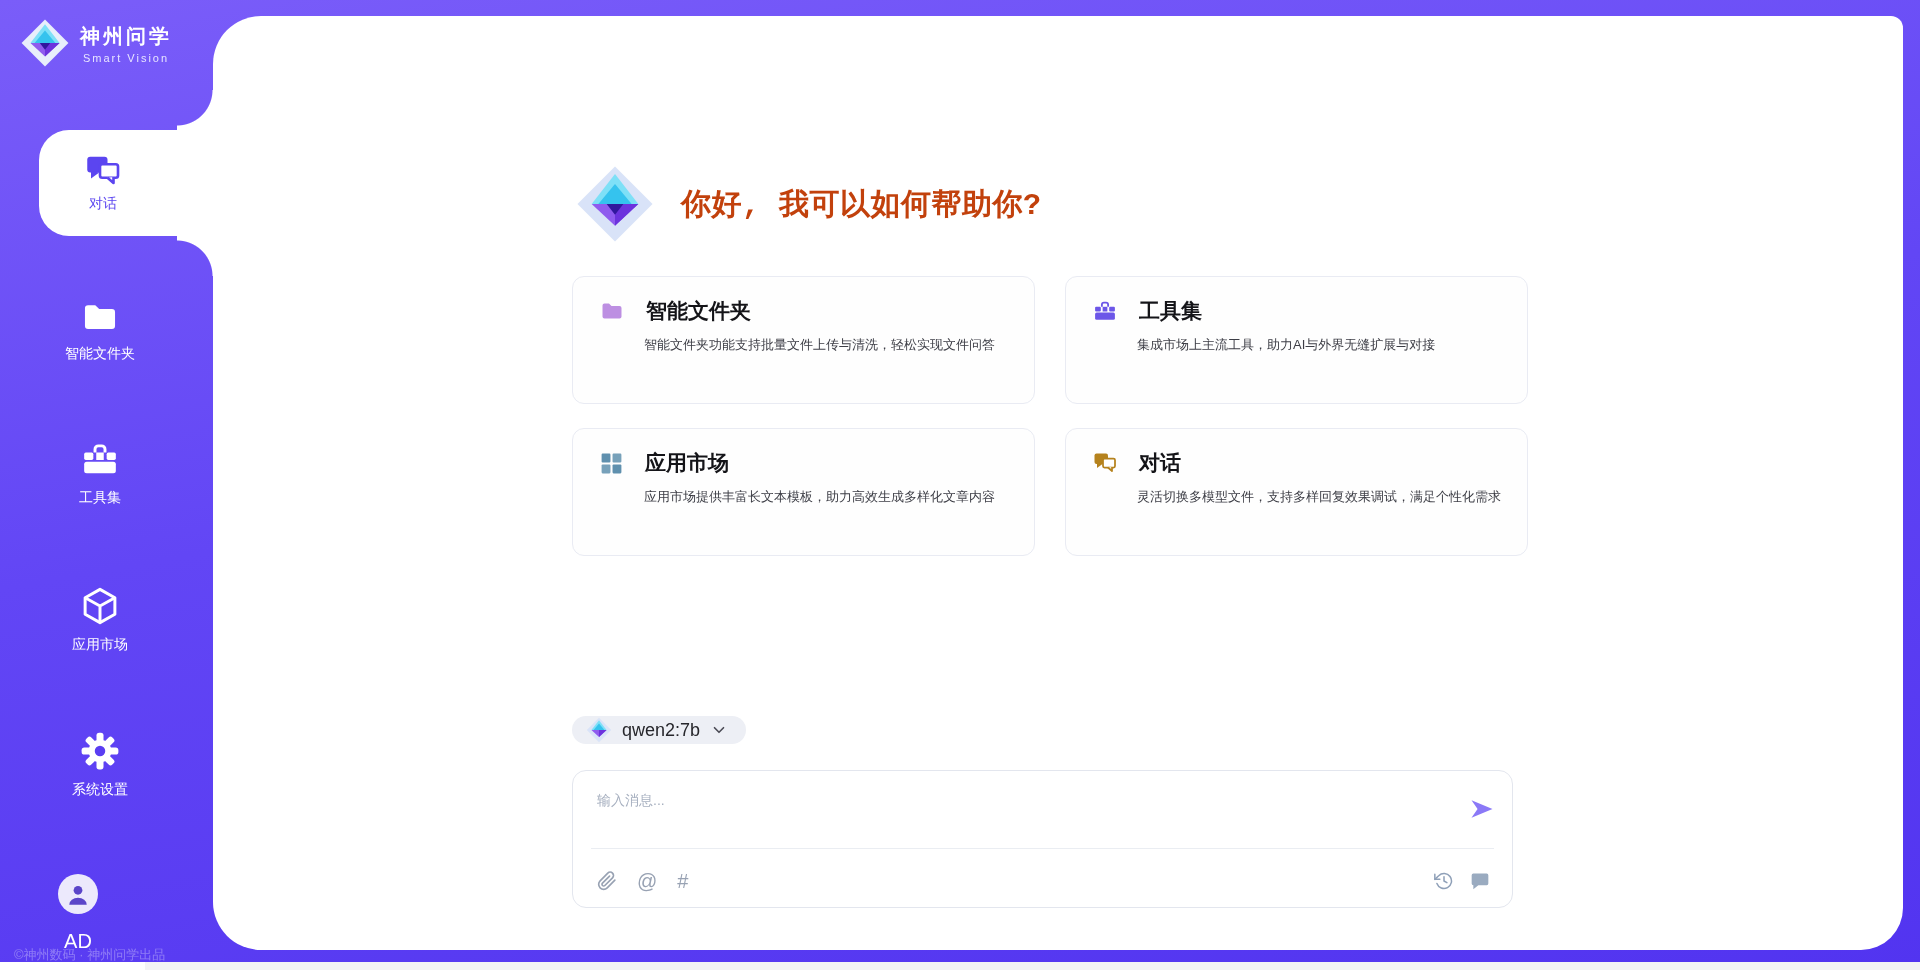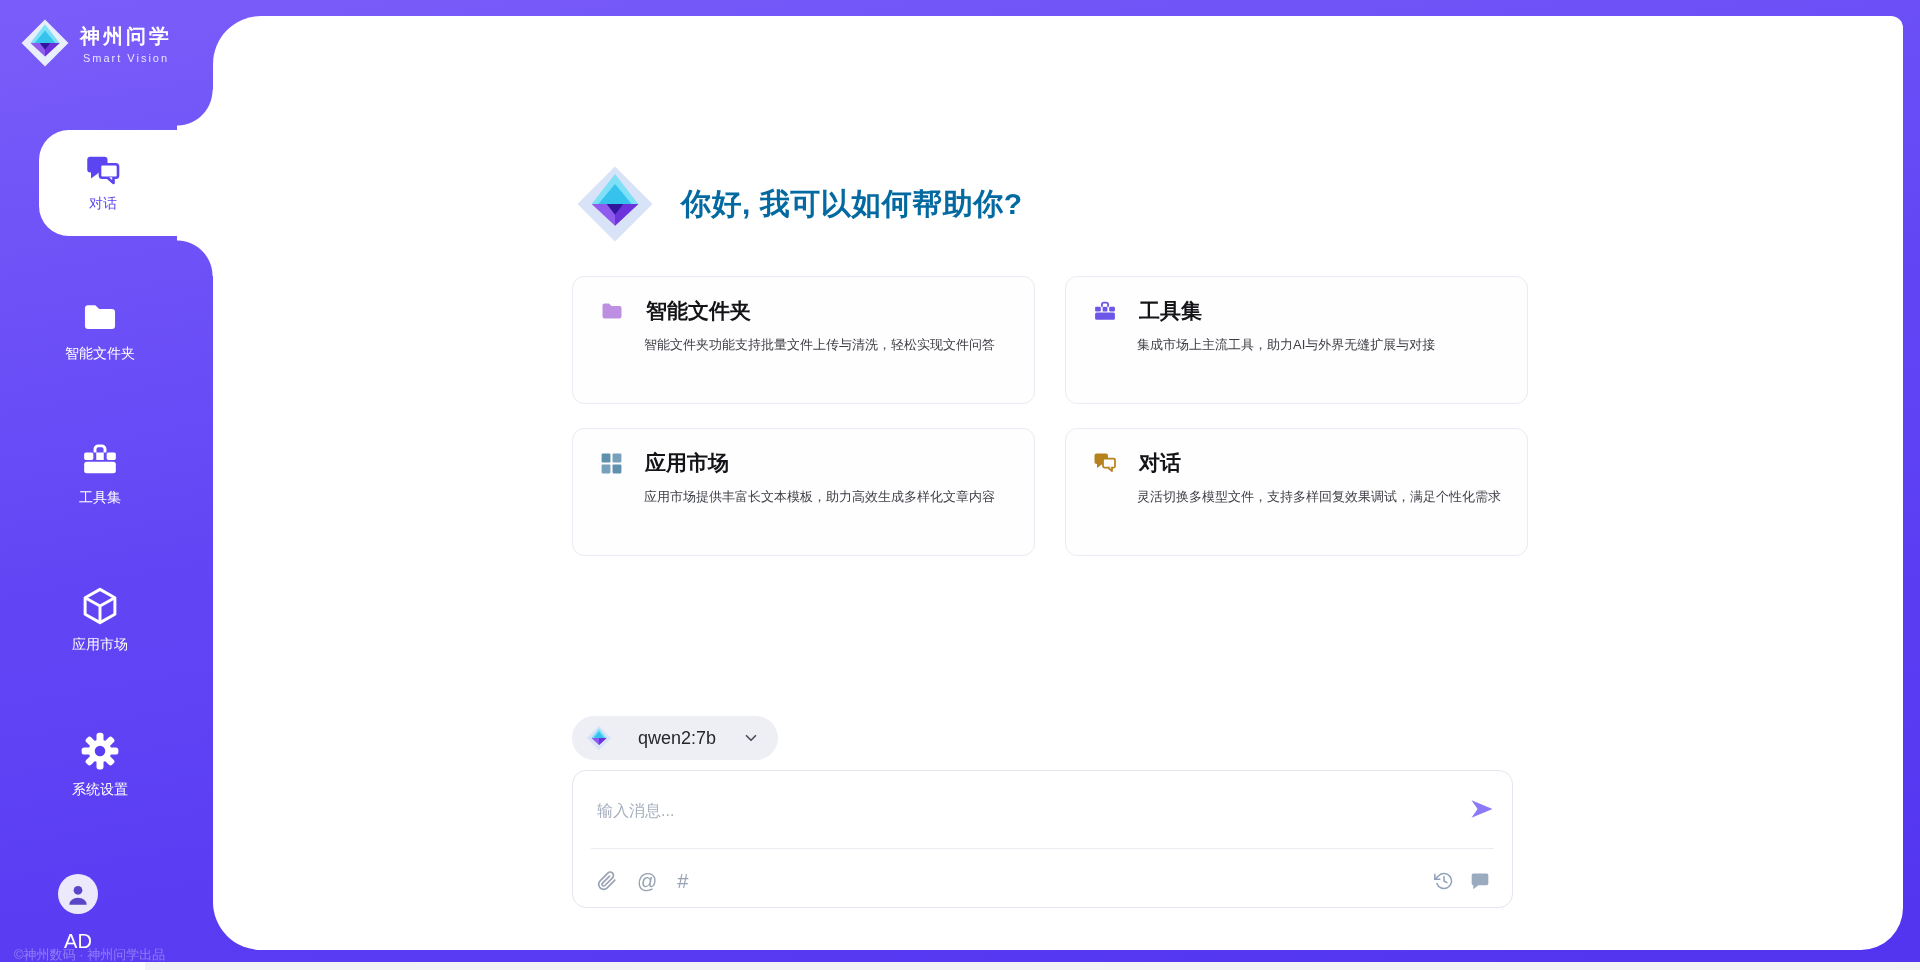--- a/index.html
+++ b/index.html
@@ -44,52 +44,52 @@
     background:radial-gradient(circle 36px at 0 100%, rgba(0,0,0,0) 35px, #fff 36px);
   }
 
   .user-row { left:58px; top:874px; display:flex; align-items:center; gap:16px; cursor:pointer;flex-direction:column; }
   .avatar { width:40px; height:40px; border-radius:50%; background:#ece9fc; display:flex; align-items:center; justify-content:center; overflow:hidden; }
   .user-initials { color:#fff; font-size:20px; font-weight:500; }
   .side-footer { left:14px; top:930px; width:196px; color:rgba(255,255,255,0.32); font-size:13px;margin-top:16px; }
 
   
   .greeting { left:362px; top:147px; height:82px; display:flex; align-items:center; gap:26px; }
-  .greeting h1 { font-size:30px; font-weight:700; color:#0369a1; letter-spacing:0.5px; }
+  .greeting h1 { font-size:30px; font-weight:700; color:#c2410c; letter-spacing:0.5px;font-family:Liberation Mono, monospace; }
 
   
   .cards {
     left:359px; top:260px;
     display:grid; grid-template-columns:463px 463px; grid-auto-rows:128px; gap:24px 30px;
   }
   .card {
     background:#fefefe; border:1px solid #e9ebf3; border-radius:12px;
     padding:20px 26px; cursor:pointer;
   }
   .card-head { display:flex; align-items:center; gap:21px; }
   .card-title { font-size:21px; font-weight:700; color:#141418; }
   .card-desc { margin:8px 0 0 45px; font-size:13px; line-height:1.8; color:#3c3d45; }
 
   
   .model-pill {
-    left:359px; top:700px; height:44px; border-radius:22px;
+    left:359px; top:700px; height:28px; border-radius:22px;
     background:#edeff5; display:inline-flex; align-items:center;
-    gap:26px; padding:0 18px 0 14px; cursor:pointer;
+    gap:10px; padding:0 18px 0 14px; cursor:pointer;
   }
   .model-name { font-size:18px; color:#26262b; }
 
   
   .composer {
     left:359px; top:754px; width:941px; height:138px;
     background:#fff; border:1px solid #e3e6ee; border-radius:14px;
   }
   .composer textarea {
-    position:absolute; left:24px; top:30px; width:840px; height:58px;
+    position:absolute; left:24px; top:21px; width:840px; height:58px;
     border:none; outline:none; resize:none; background:transparent;
-    font-family:Liberation Sans, sans-serif; font-size:16px; color:#3c3d45;
+    font-family:Liberation Sans, sans-serif; font-size:14px; color:#3c3d45;
   }
   .composer textarea::placeholder { color:#a6afbf; }
   .send-btn { position:absolute; right:16px; top:24px; color:#8b79f7; cursor:pointer; }
   .composer-divider { position:absolute; left:18px; right:18px; top:77px; height:1px; background:#eaedf2; }
   .comp-left  { position:absolute; left:24px; top:94px; height:32px; display:flex; align-items:center; gap:20px; color:#98a2b3; }
   .comp-right { position:absolute; right:22px; top:94px; height:32px; display:flex; align-items:center; gap:16px; color:#8fa0b8; }
   .glyph-btn { font-size:20px; line-height:20px; cursor:pointer; }
   .icon-btn { cursor:pointer; display:flex; }
 
   

